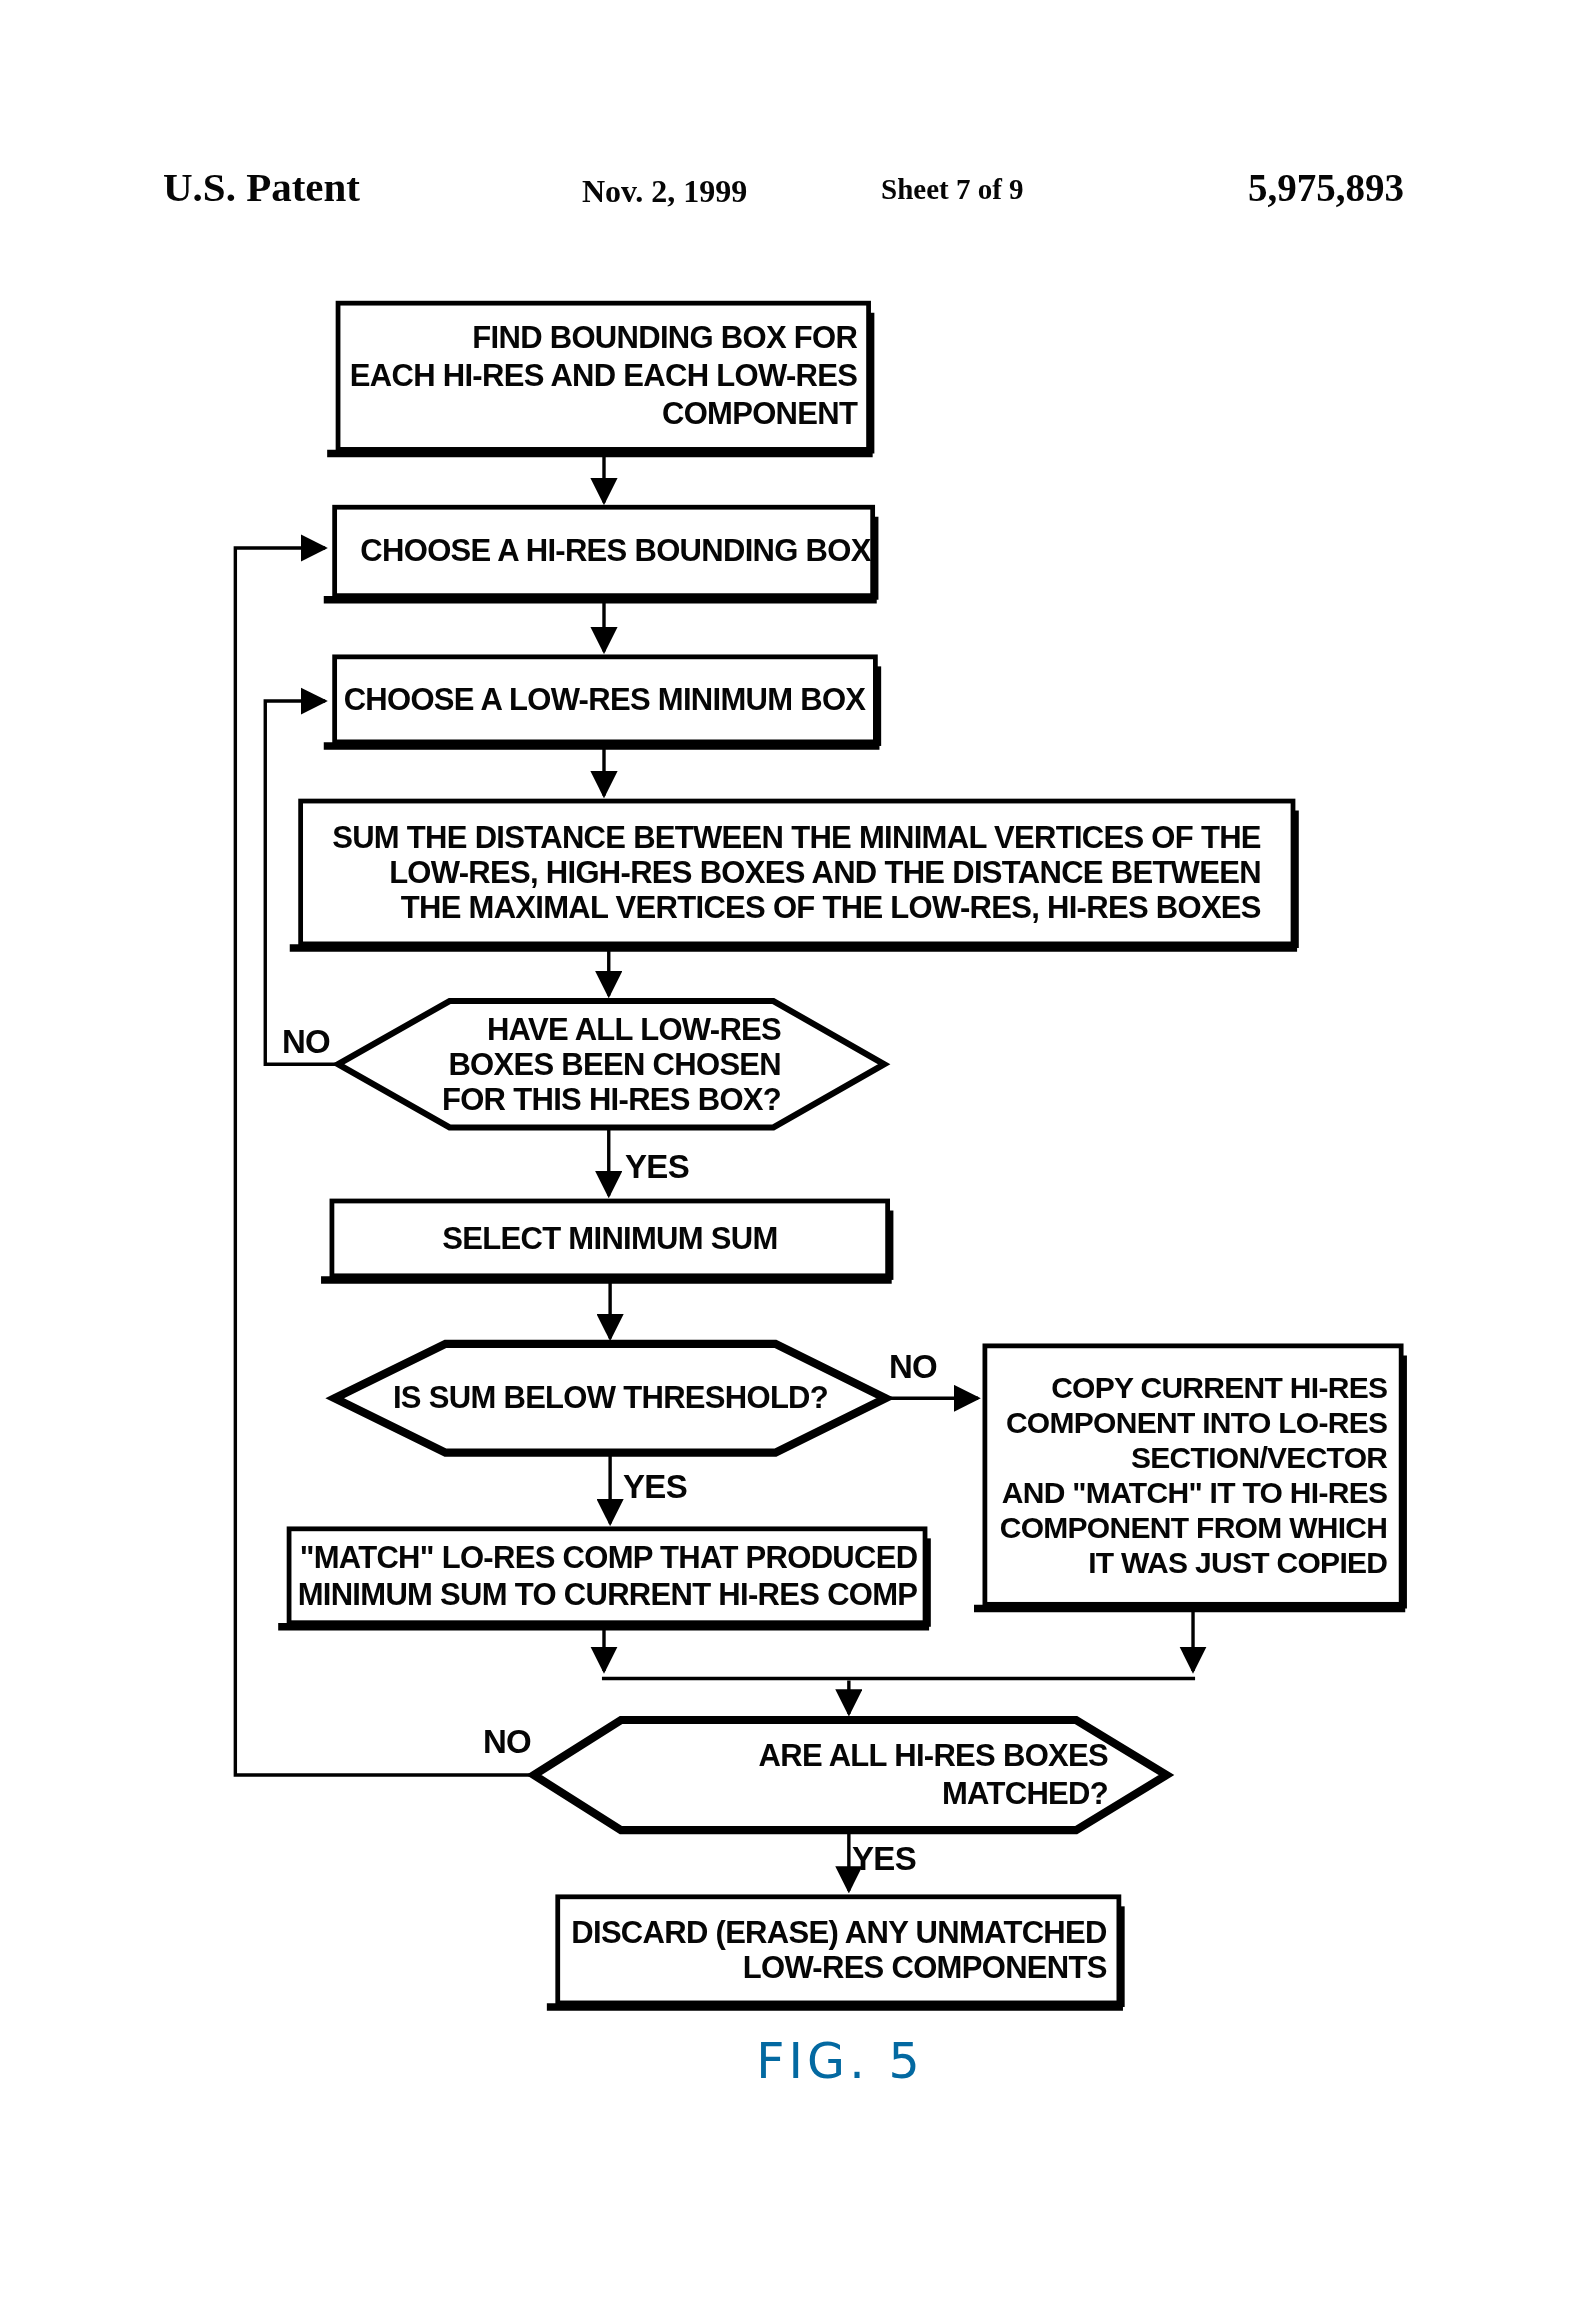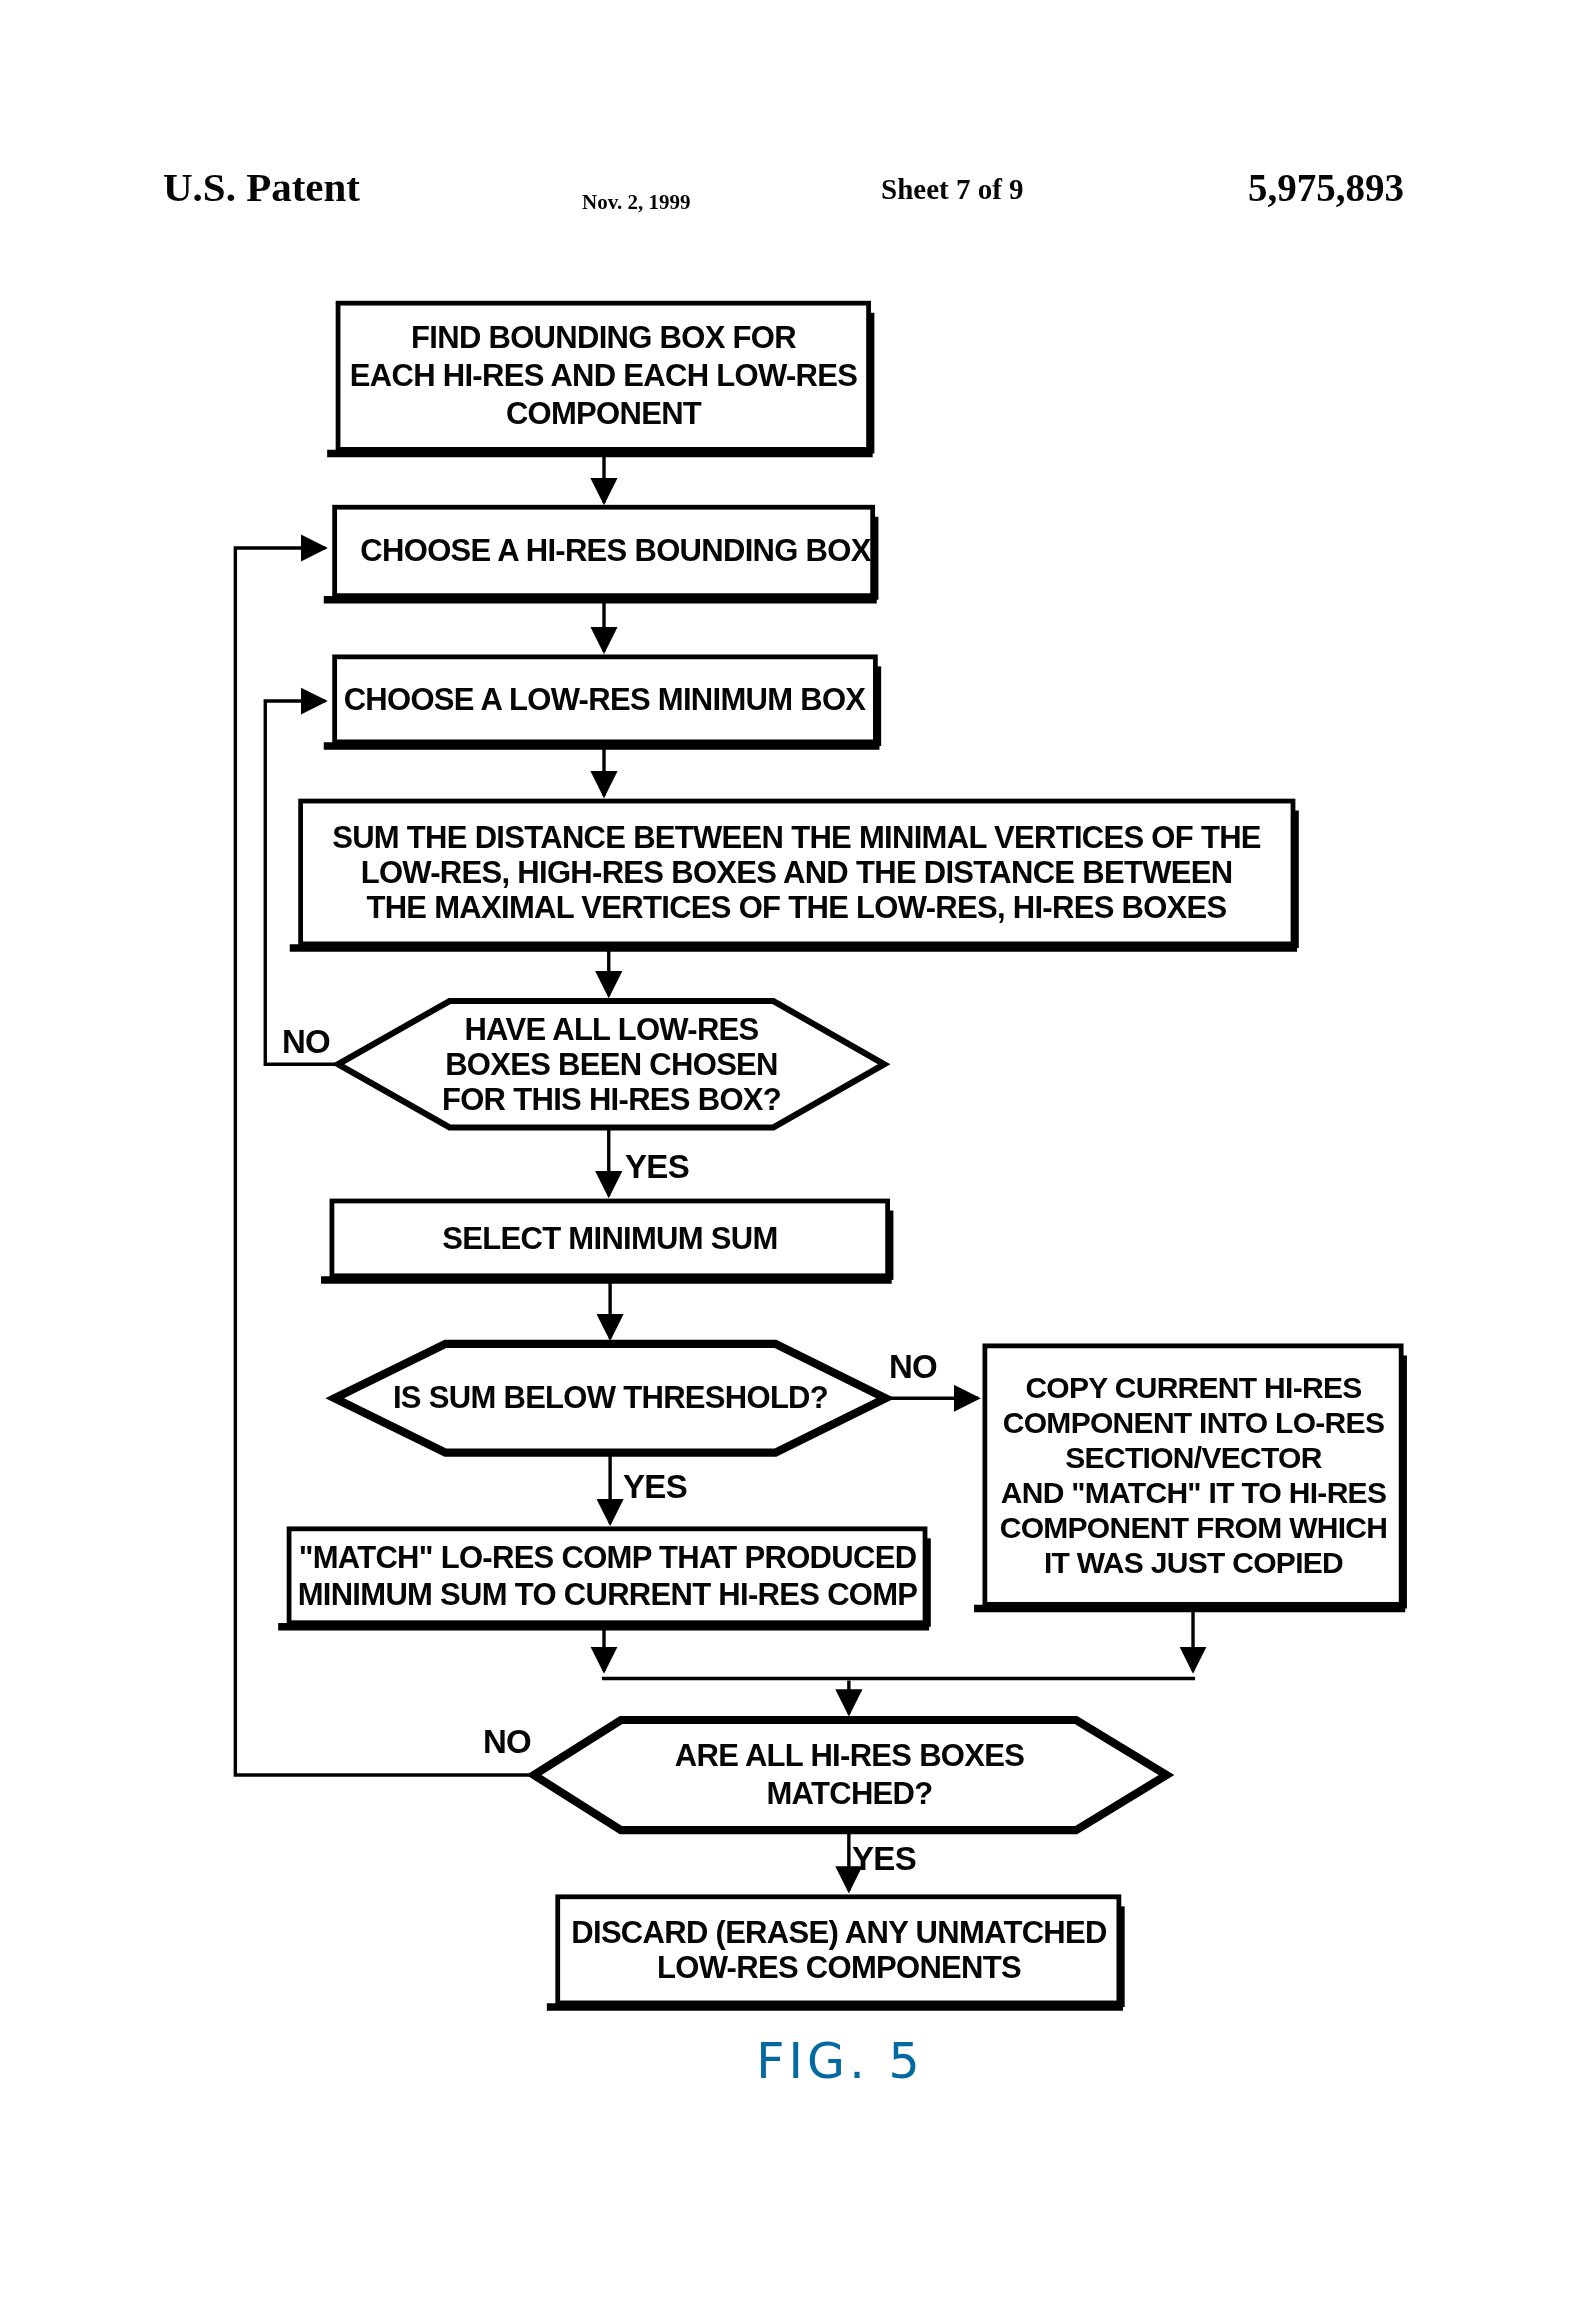--- a/index.html
+++ b/index.html
@@ -39,21 +39,21 @@
     width: 1578px;
     height: 2319px;
     font-family: "Liberation Sans", sans-serif;
     color: #060606;
   }
   .node-label {
     position: absolute;
     display: flex;
     align-items: center;
     justify-content: center;
-    text-align: center;
+    text-align: right;
     white-space: pre-line;
     font-weight: 700;
     font-size: 31px;
     line-height: 38px;
     letter-spacing: -0.7px;
   }
   .edge-label {
     position: absolute;
     transform: translate(-50%, -50%);
     font-weight: 700;
@@ -61,21 +61,21 @@
     white-space: nowrap;
     letter-spacing: -0.7px;
   }
   .hdr {
     position: absolute;
     font-family: "Liberation Serif", serif;
     font-weight: 700;
     white-space: nowrap;
   }
   #hdr-title   { left: 163px;  top: 163px; font-size: 41px; }
-  #hdr-date    { left: 582px;  top: 173px; font-size: 21px; margin-top: 17px; }
+  #hdr-date    { left: 582px;  top: 173px; font-size: 32px; }
   #hdr-sheet   { left: 881px; top: 173px; font-size: 29px; }
   #hdr-number  { left: 1248px; top: 165px; font-size: 39px; }
   #fig-caption {
     position: absolute;
     left: 840px;
     top: 2061px;
     transform: translate(-50%, -50%);
     font-family: "DejaVu Sans", sans-serif;
     font-weight: 400;
     font-size: 49px;

